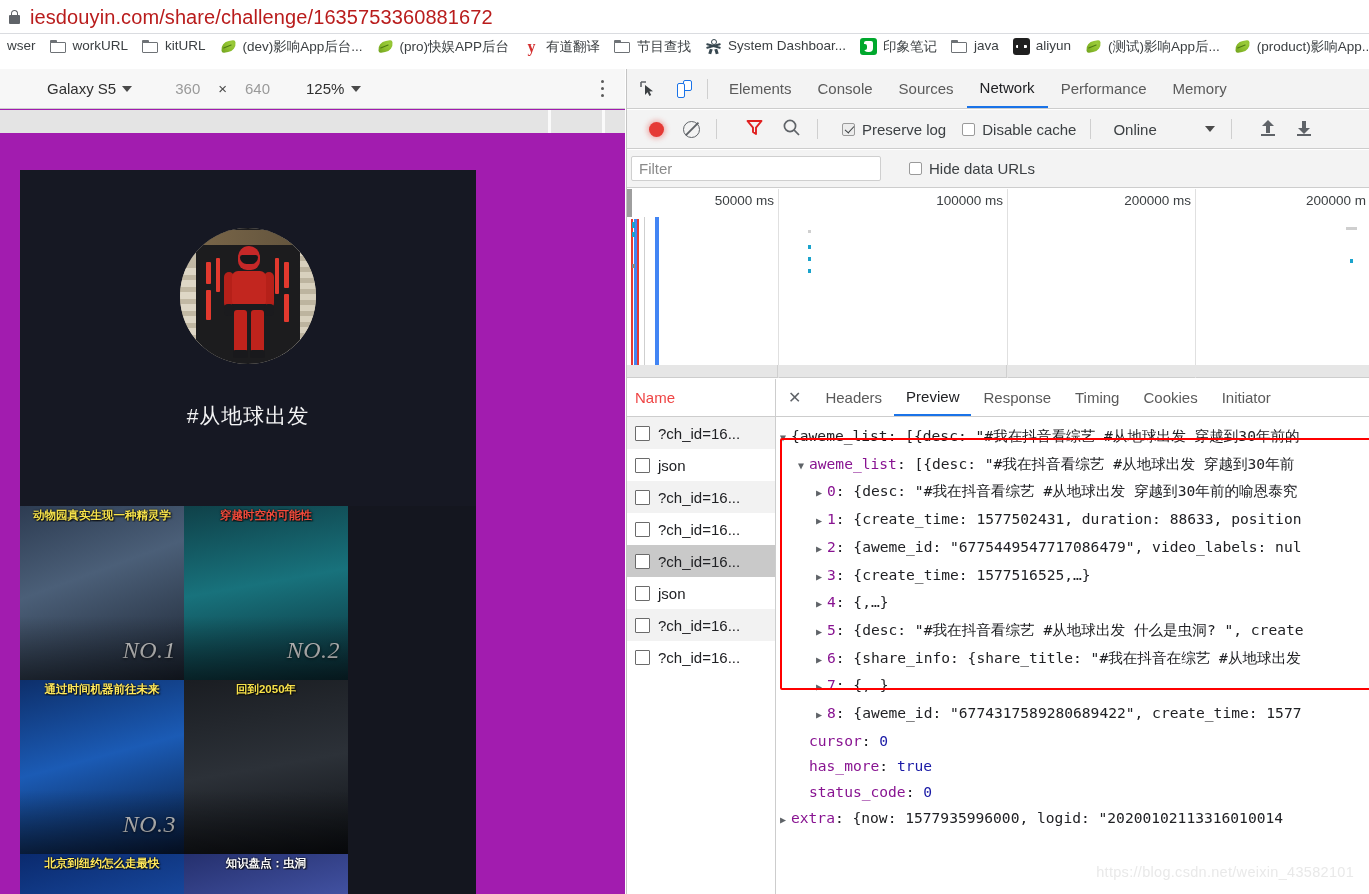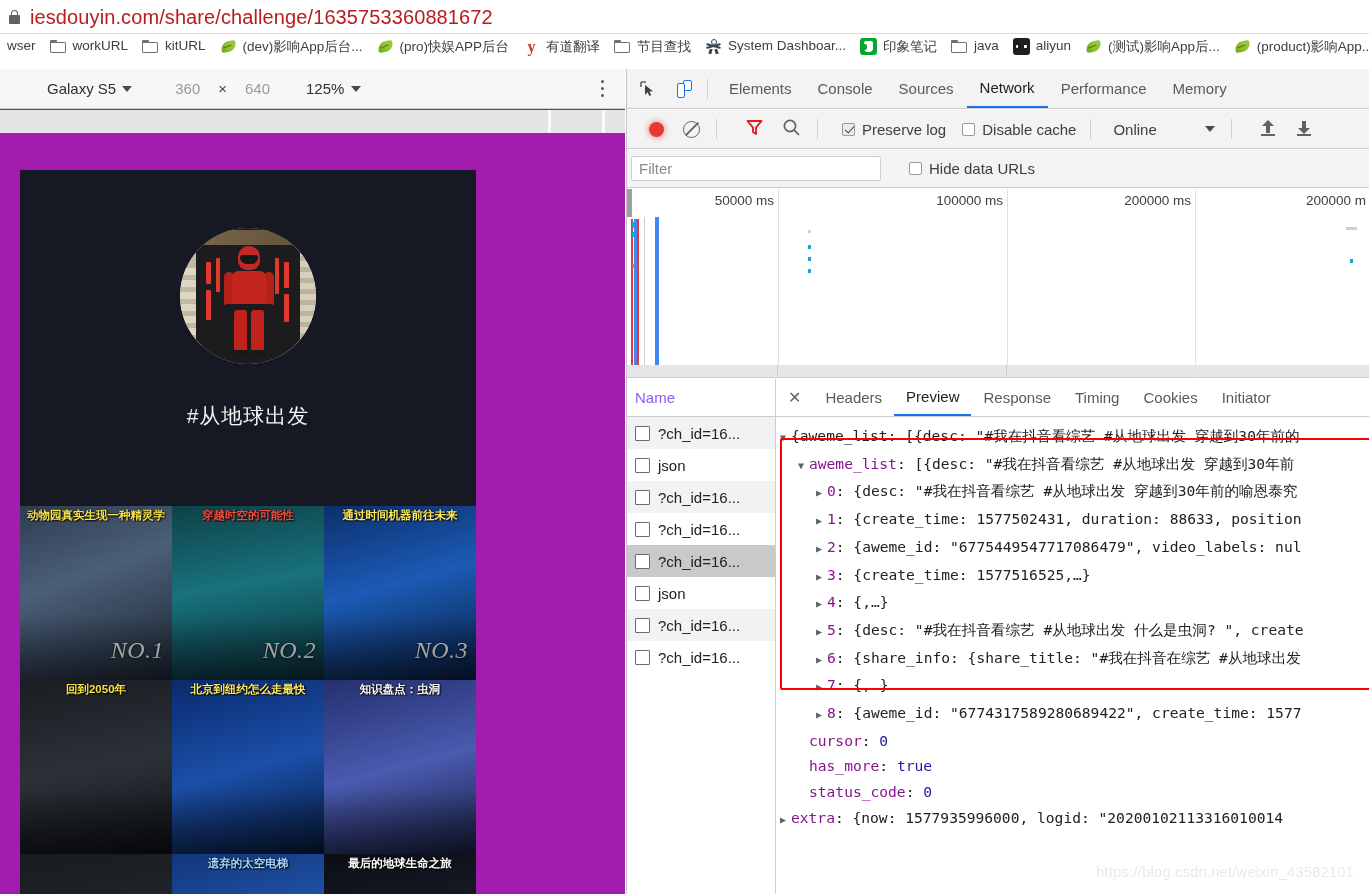--- a/index.html
+++ b/index.html
@@ -159,21 +159,21 @@
   .tr-bootL { position:absolute; left:9px; top:104px; width:15px; height:8px; background:#19191c; border-radius:2px;}
   .tr-bootR { position:absolute; left:26px; top:104px; width:15px; height:8px; background:#19191c; border-radius:2px;}
   .av-stripe { position:absolute; background:#e2392e; border-radius:1px; }
   .hero-title {
     position:absolute; left:0; right:0; top:232px; text-align:center;
     color:#f4f4f5; font-size:21px; letter-spacing:1px;
   }
 
   
   .grid { position:absolute; left:0; top:336px; width:456px; display:flex; flex-wrap:wrap; }
-  .cell { width:152px; height:174px; position:relative; overflow:hidden; background:#10131c;padding-left:8px; }
+  .cell { width:164px; height:174px; position:relative; overflow:hidden; background:#10131c;padding-left:8px; }
   .cell .cap {
     position:absolute; left:0; right:0; top:2px; text-align:center;
     font-size:11.5px; font-weight:700; line-height:14px;
     white-space:nowrap; overflow:hidden;
     filter: blur(.25px);
   }
   .cell .rank {
     position:absolute; right:8px; bottom:16px;
     font-size:24px; color:#d8d8d8; font-family:"Liberation Serif", serif;
     font-style:italic; letter-spacing:.5px; text-shadow:0 1px 3px rgba(0,0,0,.7);
@@ -258,21 +258,21 @@
   .ov-lgray { position:absolute; left:0; top:0; width:5px; height:28px; background:#9e9e9e; }
   .ov-bottombar { position:absolute; left:0; bottom:0; width:743px; height:12px; background:#e6e6e6; }
   .ov-bottombar .seg { position:absolute; top:0; height:12px; border-right:1px solid #cfcfcf;}
   .bar { position:absolute; }
 
   
   .lists { position:absolute; left:0; top:310px; width:743px; height:515px; display:flex; }
   .namecol { width:149px; border-right:1px solid #cdcdcd; background:#fff; }
   .namehead {
     height:38px; display:flex; align-items:center; padding-left:8px;
-    font-size:15px; color:#8b5cf6; border-bottom:1px solid #cdcdcd; background:#fff;
+    font-size:15px; color:#ef4444; border-bottom:1px solid #cdcdcd; background:#fff;
   }
   .reqrow {
     height:32px; display:flex; align-items:center; padding-left:8px;
     font-size:15px; color:#202124; white-space:nowrap; overflow:hidden;
   }
   .reqrow.alt { background:#f2f2f2; }
   .reqrow.sel { background:#c9c9c9; }
   .reqcb { width:15px;height:15px;border:1.3px solid #6b6b6b;background:#fff;margin-right:8px;flex:none;border-radius:1px;}
 
   .detail { flex:1; position:relative; background:#fff; }

